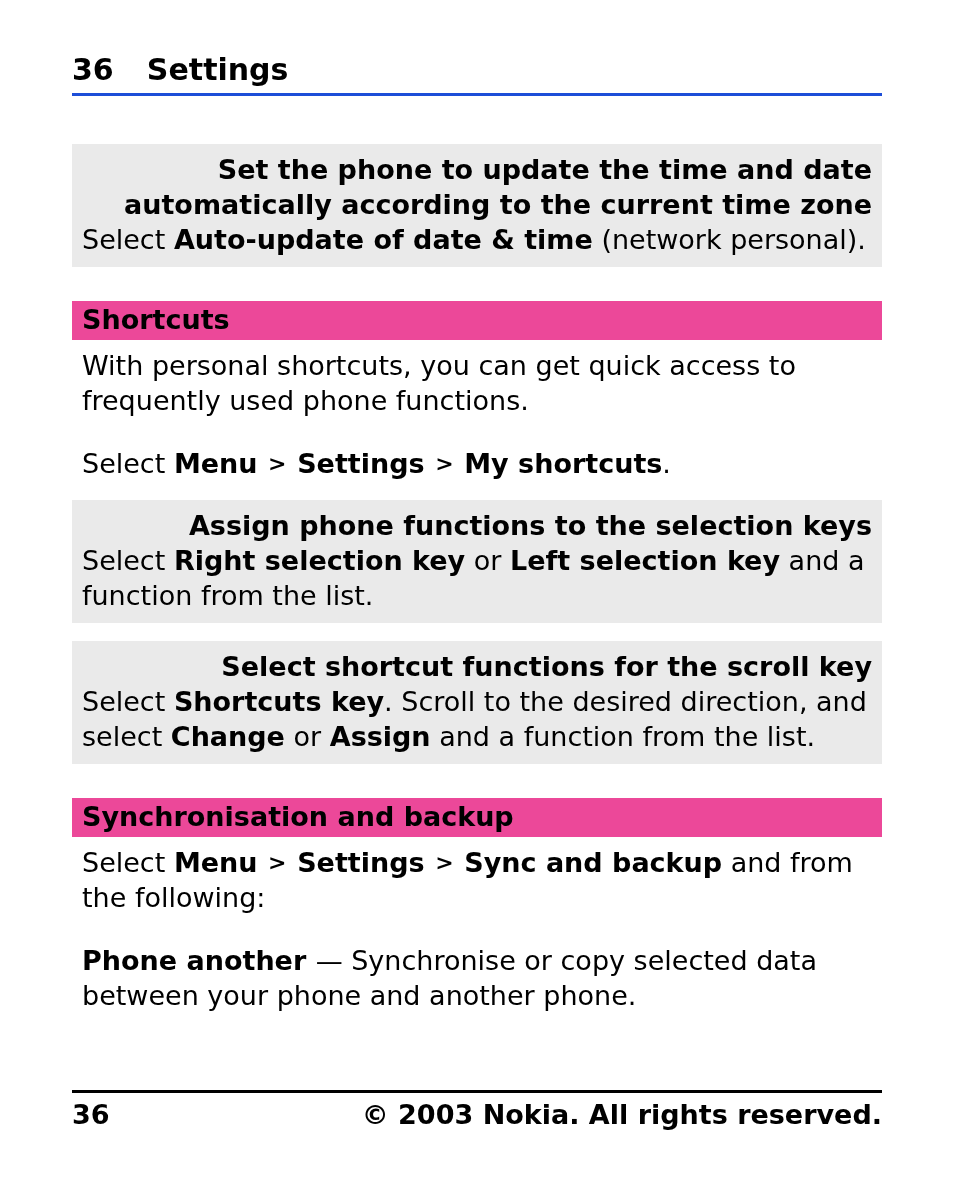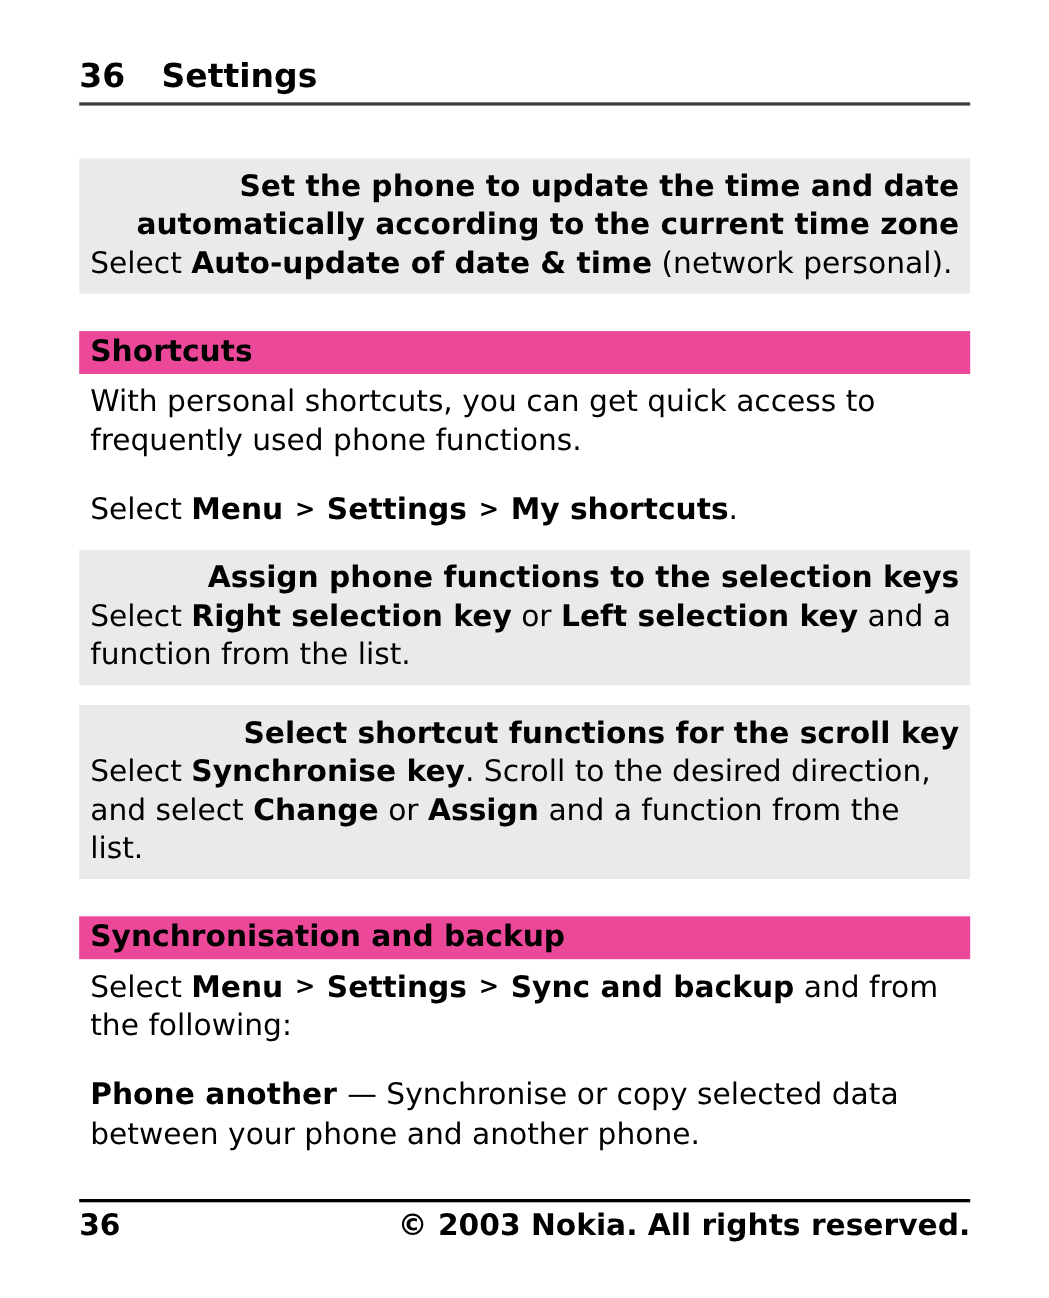--- a/index.html
+++ b/index.html
@@ -11,21 +11,21 @@
   .page {
     width: 954px;
     height: 1180px;
     position: relative;
     box-sizing: border-box;
     padding: 52px 72px 0 72px;
     font-family: "Segoe UI", "DejaVu Sans", Arial, sans-serif;
     color: #000;
   }
   .top-header {
-    border-bottom: 3px solid #404040;
+    border-bottom: 3px solid #1d4ed8;
     padding-bottom: 6px;
     margin-bottom: 48px;
   }
   .top-header span {
     font-size: 30px;
     font-weight: 700;
   }
   .pg-num { margin-right: 28px; }
   .box {
     background: #eaeaea;
@@ -104,21 +104,21 @@
   <div class="box" style="margin-bottom:18px;">
     <span class="box-title">Assign phone functions to the selection keys</span>
     <span>
       <span>Select </span><span class="b">Right selection key</span><span> or </span><span class="b">Left selection key</span><span> and a function from the list.</span>
     </span>
   </div>
 
   <div class="box">
     <span class="box-title">Select shortcut functions for the scroll key</span>
     <span>
-      <span>Select </span><span class="b">Synchronise key</span><span>. Scroll to the desired direction, and select </span><span class="b">Change</span><span> or </span><span class="b">Assign</span><span> and a function from the list.</span>
+      <span>Select </span><span class="b">Shortcuts key</span><span>. Scroll to the desired direction, and select </span><span class="b">Change</span><span> or </span><span class="b">Assign</span><span> and a function from the list.</span>
     </span>
   </div>
 
   <div class="section-bar">Synchronisation and backup</div>
   <div class="body-text">
     <span>Select </span><span class="b">Menu</span>
     <span class="gt">&gt;</span>
     <span class="b">Settings</span>
     <span class="gt">&gt;</span>
     <span class="b">Sync and backup</span><span> and from the following:</span>

